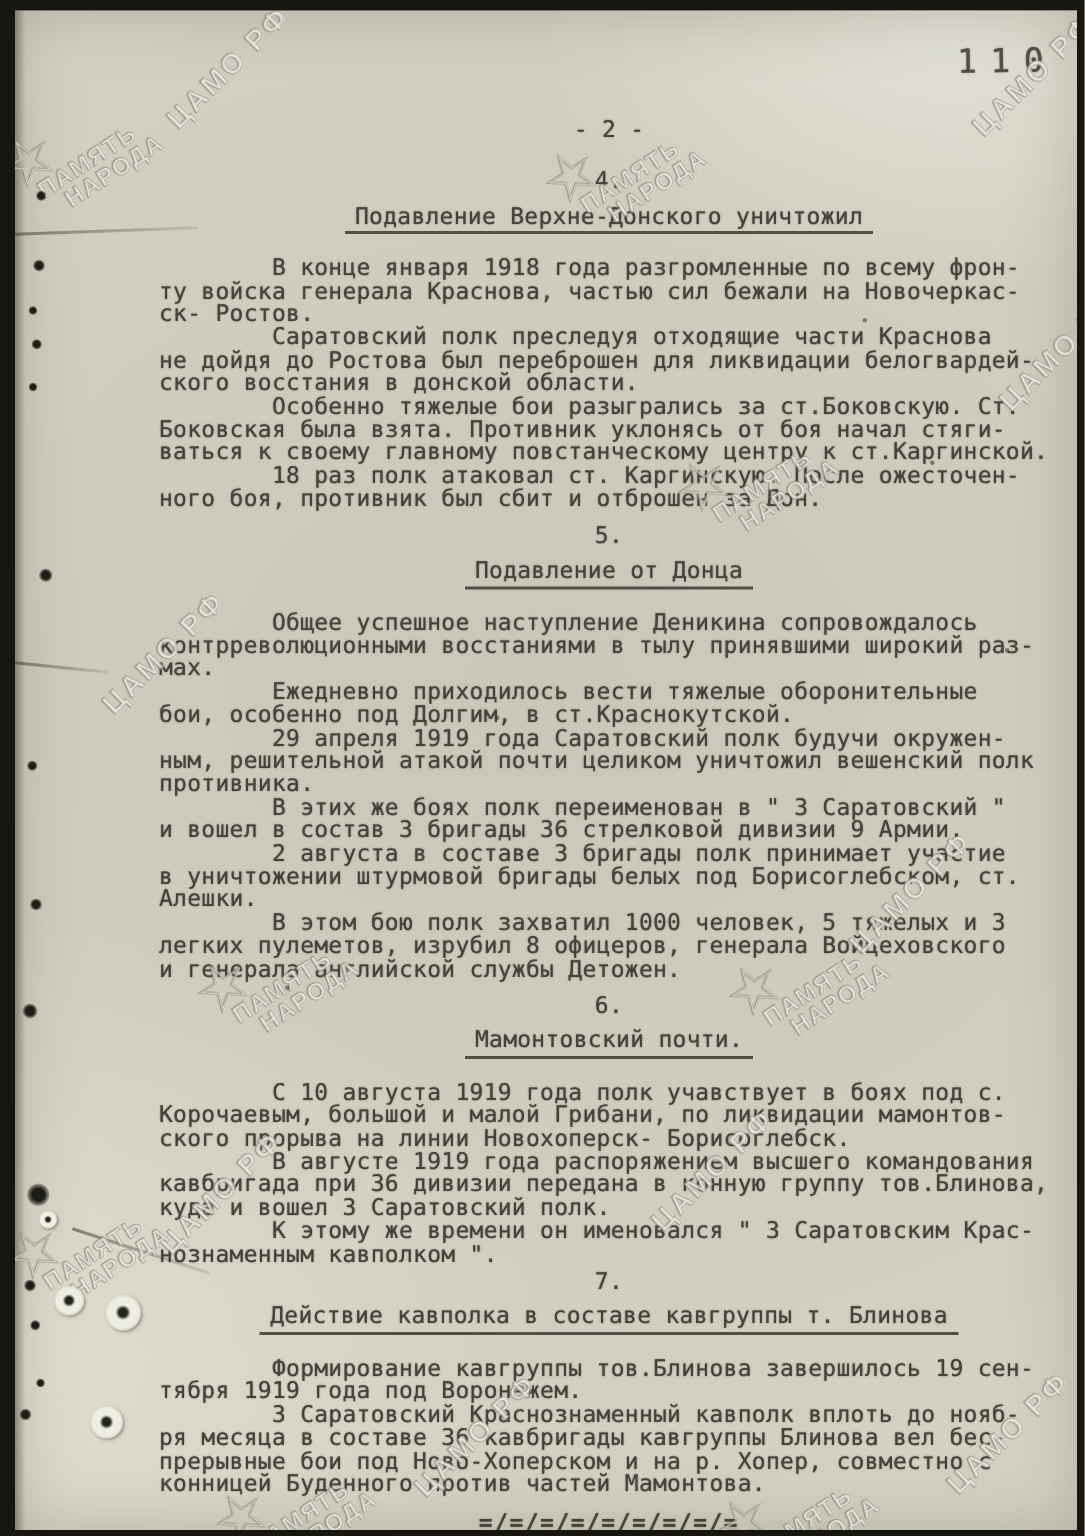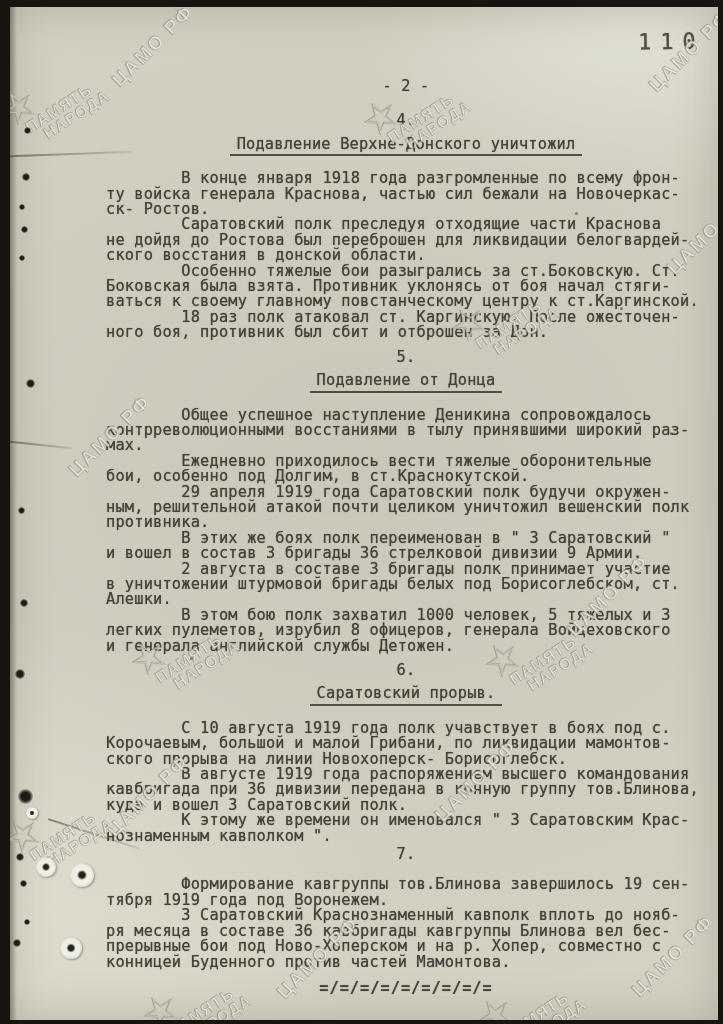--- a/index.html
+++ b/index.html
@@ -124,32 +124,35 @@
 и вошел в состав 3 бригады 36 стрелковой дивизии 9 Армии.
         2 августа в составе 3 бригады полк принимает участие
 в уничтожении штурмовой бригады белых под Борисоглебском, ст.
 Алешки.
         В этом бою полк захватил 1000 человек, 5 тяжелых и 3
 легких пулеметов, изрубил 8 офицеров, генерала Войцеховского
 и генерала английской службы Детожен.</div>
 
     <div class="center sec-num">6.</div>
     <div class="center sec-title-wrap">
-      <span class="sec-title">Саратовский прорыв.</span>
+      <span class="sec-title">Мамонтовский почти.</span>
     </div>
     <div class="sec-body">        С 10 августа 1919 года полк учавствует в боях под с.
 Корочаевым, большой и малой Грибани, по ликвидации мамонтов-
 ского прорыва на линии Новохоперск- Борисоглебск.
         В августе 1919 года распоряжением высшего командования
 кавбригада при 36 дивизии передана в конную группу тов.Блинова,
 куда и вошел 3 Саратовский полк.
         К этому же времени он именовался " 3 Саратовским Крас-
 нознаменным кавполком ".</div>
 
     <div class="center sec-num tight">7.</div>
+    <div class="center sec-title-wrap">
+      <span class="sec-title">Действие кавполка в составе кавгруппы т. Блинова</span>
+    </div>
     <div class="sec-body">        Формирование кавгруппы тов.Блинова завершилось 19 сен-
 тября 1919 года под Воронежем.
         3 Саратовский Краснознаменный кавполк вплоть до нояб-
 ря месяца в составе 36 кавбригады кавгруппы Блинова вел бес-
 прерывные бои под Ново-Хоперском и на р. Хопер, совместно с
 конницей Буденного против частей Мамонтова.</div>
 
     <div class="center end-divider">=/=/=/=/=/=/=/=/=</div>
   </div>
 

